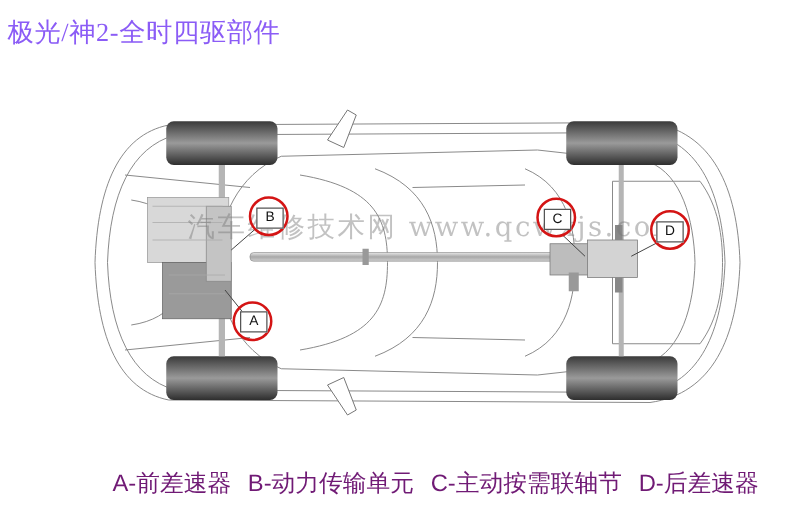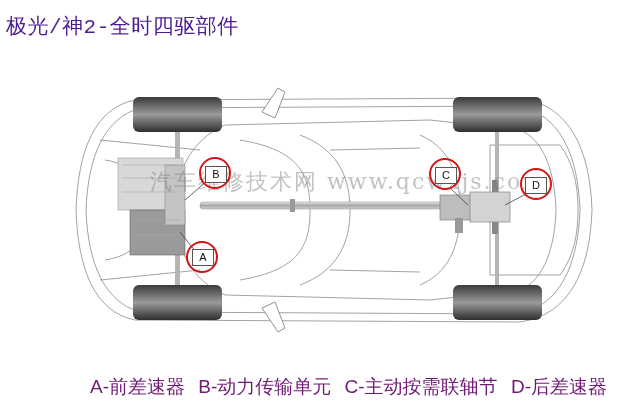--- a/index.html
+++ b/index.html
@@ -1,17 +1,17 @@
 <!DOCTYPE html>
 <html><head>
 <meta charset="utf-8">
 <style>
   html, body { margin:0; padding:0; background:#ffffff; }
   body { width:635px; height:409px; position:relative; overflow:hidden; font-family:"DejaVu Sans", sans-serif; }
-  .title { position:absolute; left:6px; top:12px; font-size:21px; color:#4c1d95; letter-spacing:0.5px; font-family:Liberation Mono, monospace; }
+  .title { position:absolute; left:6px; top:12px; font-size:21px; color:#8b5cf6; letter-spacing:0.5px; font-family:Liberation Serif, serif; }
   .diagram { position:absolute; left:0; top:0; width:635px; height:409px; }
   .legend { position:absolute; left:90px; top:374px; font-size:19px; color:#701a75; white-space:nowrap; font-family:"Liberation Sans", sans-serif; }
   .legend span { margin-right:8px; }
   .callout-label { position:absolute; width:20px; height:15px; border:1px solid #555; background:#fff; font-size:11px; line-height:15px; text-align:center; color:#111; font-family:"Liberation Sans", sans-serif; }
   .callout-ring { position:absolute; width:32px; height:32px; border:2.5px solid #d41414; border-radius:50%; box-sizing:border-box; }
   .watermark { position:absolute; left:150px; top:167px; font-size:22px; color:rgba(120,120,120,0.45); font-family:"DejaVu Serif", serif; letter-spacing:2px; white-space:nowrap; }
 </style>
 </head>
 <body>
 

